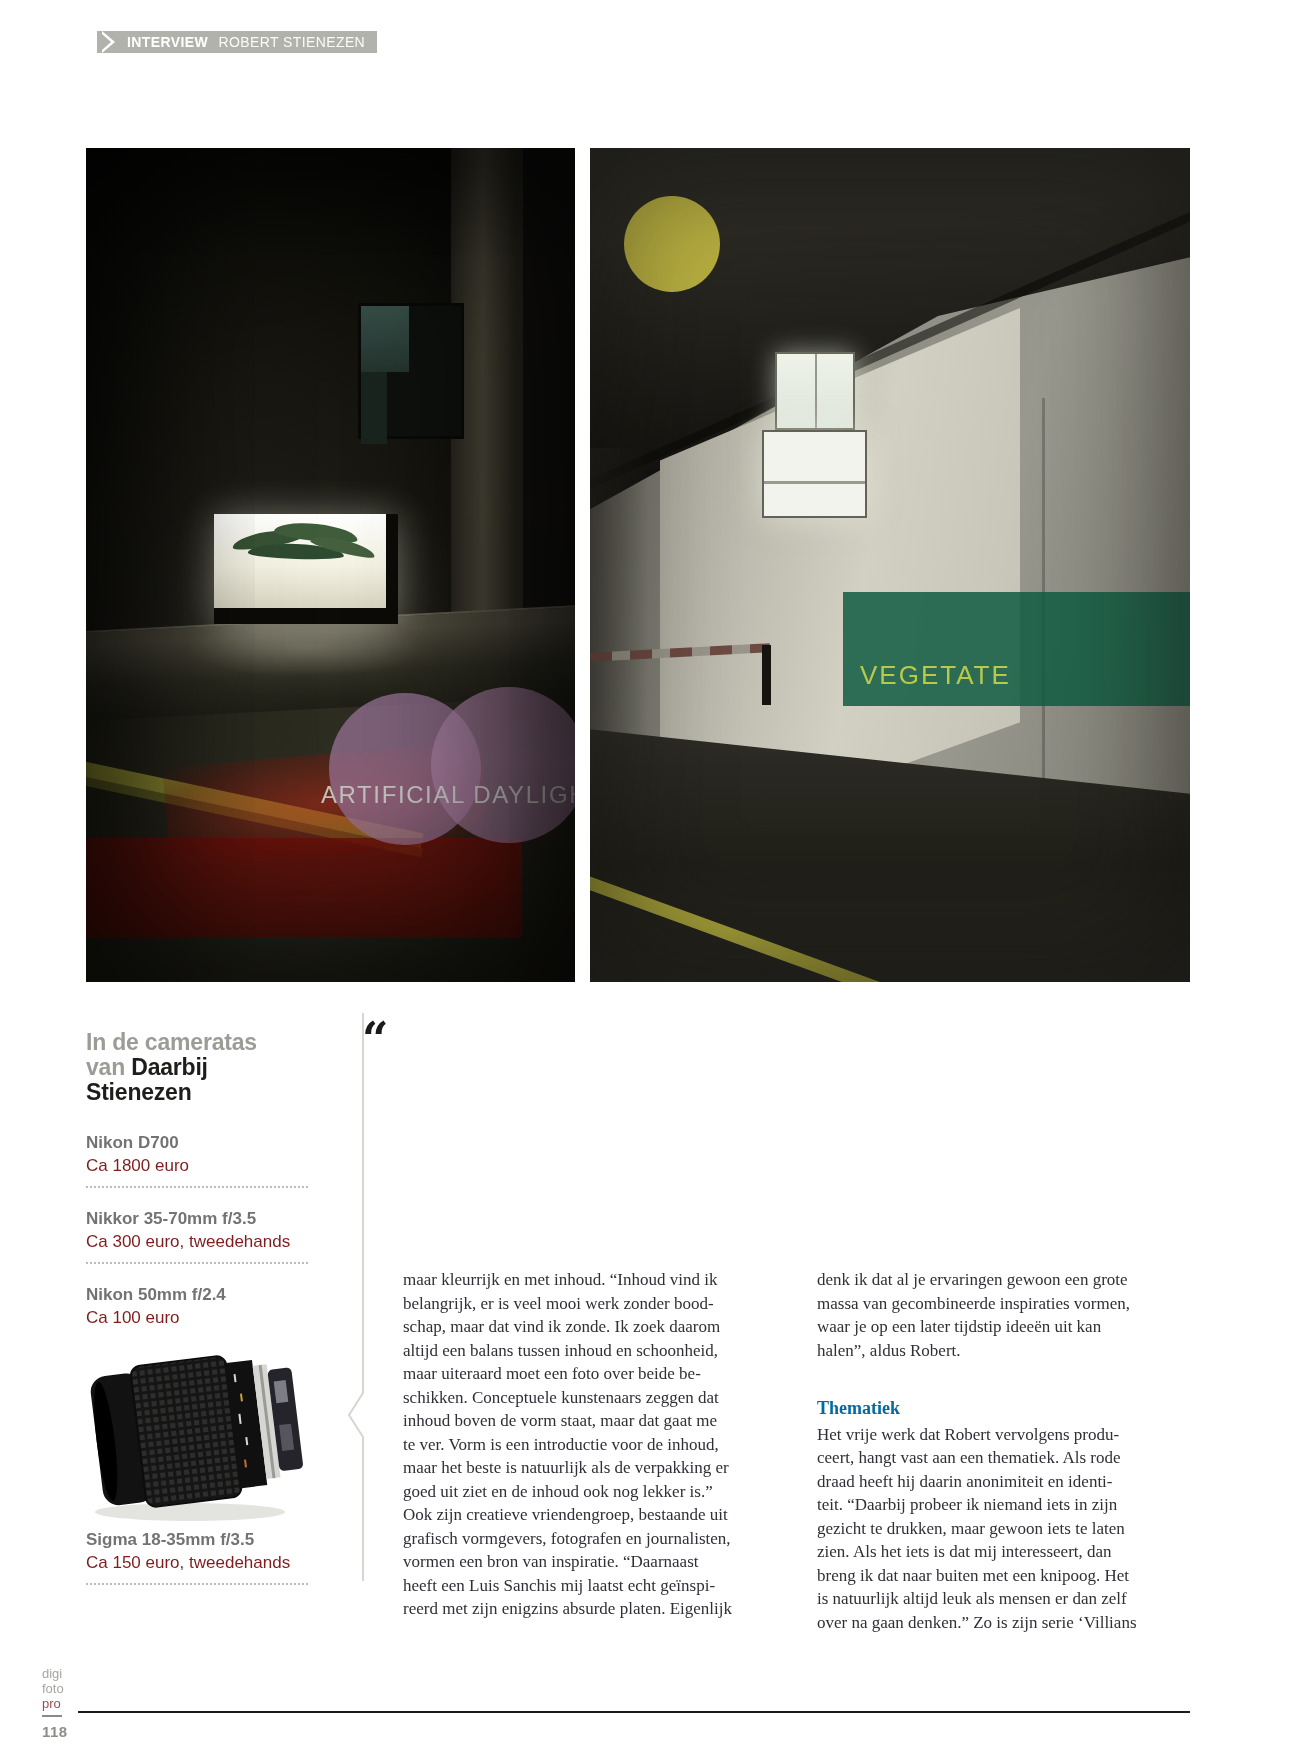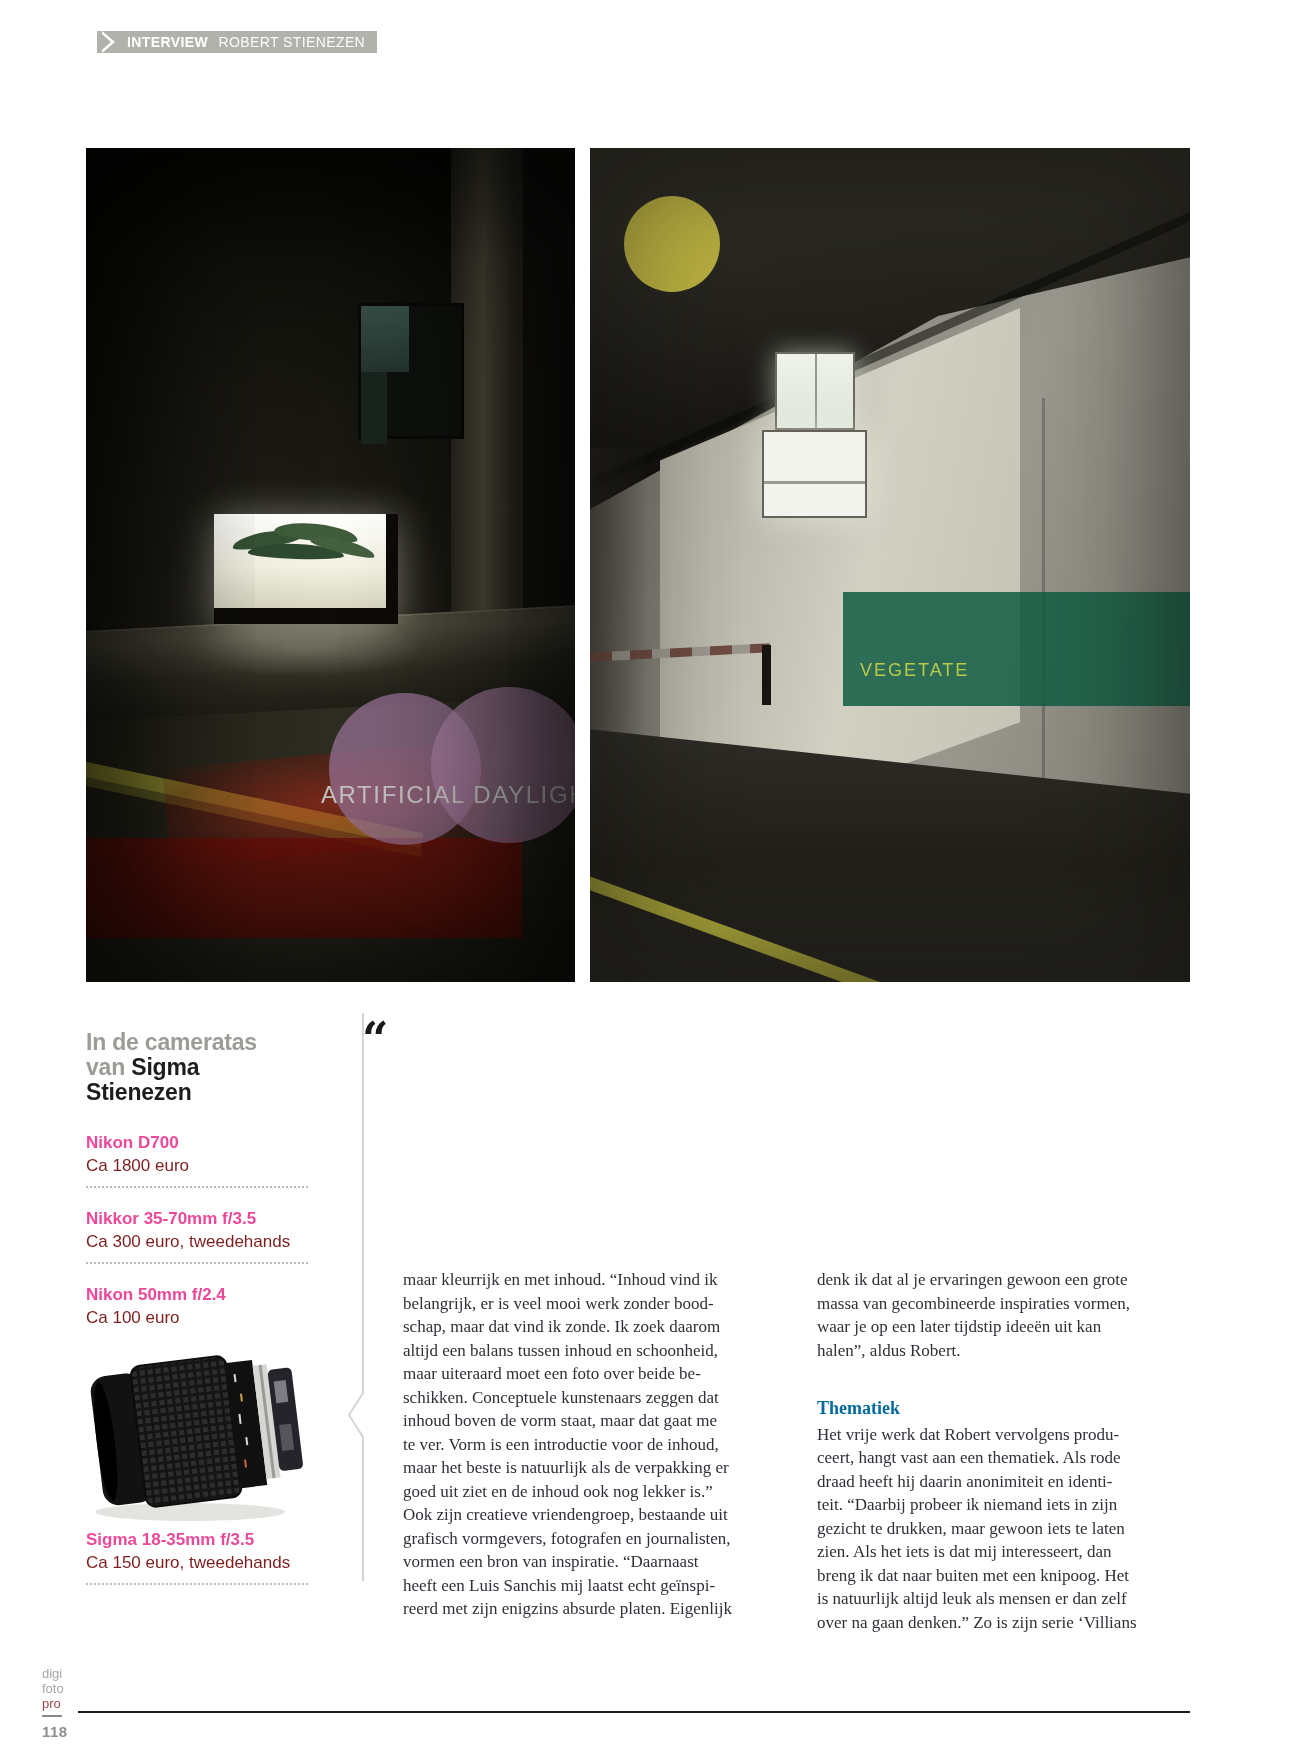--- a/index.html
+++ b/index.html
@@ -68,21 +68,21 @@
   .rp-win1{left:185px;top:204px;width:76px;height:74px;border:2px solid #6a695e;
      background:linear-gradient(#eef2e9,#dfe6db);box-shadow:0 0 26px rgba(235,240,225,.55);}
   .rp-win1 i{position:absolute;left:50%;top:0;width:2px;height:100%;background:#98978b;}
   .rp-win2{left:172px;top:282px;width:101px;height:84px;border:2px solid #63625a;background:#f1f3ec;
      box-shadow:0 0 30px rgba(240,245,230,.5);}
   .rp-win2 i{position:absolute;left:0;top:58%;width:100%;height:3px;background:#9b9a8e;}
   .rp-edge{left:452px;top:250px;width:3px;height:390px;background:rgba(20,18,14,.25);}
   .rp-leftstrip{left:0;top:300px;width:58px;height:420px;
      background:linear-gradient(to right,rgba(40,38,32,.55),transparent);}
   .rp-green{left:253px;top:444px;width:347px;height:114px;background:rgba(16,92,66,.85);}
-  .rp-green-label{position:absolute;left:17px;top:68px;font-size:18px;color:rgba(193,207,73,.95);
+  .rp-green-label{position:absolute;left:17px;top:68px;font-size:26px;color:rgba(193,207,73,.95);
      letter-spacing:2px;white-space:nowrap;}
   .rp-barrier{left:0;top:500px;width:180px;height:9px;transform:rotate(-3deg);
      background:repeating-linear-gradient(90deg,#6d4a42 0 22px,#9a958a 22px 40px);}
   .rp-post{left:172px;top:497px;width:9px;height:60px;background:#15140f;}
   .rp-asphalt{left:0;top:540px;width:600px;height:294px;
      clip-path:polygon(0 14%,100% 36%,100% 100%,0 100%);
      background:linear-gradient(#31302a 0%,#201f18 60%,#262520);}
   .rp-yline{left:-8px;top:726px;width:380px;height:13px;transform:rotate(20deg);
      transform-origin:left center;opacity:.95;
      background:linear-gradient(90deg,#9b9834,#b3ae3e 40%,#8f8c30);}
@@ -91,21 +91,21 @@
   
   .divider-svg{position:absolute;left:346px;top:1012px;}
 
   
   .sb-title{position:absolute;left:86px;top:1030px;width:250px;font-size:23px;line-height:25px;
      font-weight:700;letter-spacing:-.2px;color:#9c9c97;}
   .sb-title .dark{color:#1d1d1b;}
   .gear-list{position:absolute;left:86px;top:1133px;width:222px;}
   .gear-item{padding-bottom:10px;margin-bottom:21px;border-bottom:2px dotted #bdbdb8;}
   .gear-item.no-rule{border-bottom:none;margin-bottom:0;}
-  .gear-name{font-size:17px;line-height:20px;font-weight:700;color:#ec4899;}
+  .gear-name{font-size:17px;line-height:20px;font-weight:700;color:#737373;}
   .gear-price{font-size:17px;line-height:20px;color:#7f1d1d;margin-top:3px;}
   .lens-wrap{width:215px;height:190px;margin:2px 0 0 4px;}
 
   
   .quote{position:absolute;left:362px;top:1014px;width:800px;display:flex;
      font-family:"DejaVu Serif",serif;font-weight:700;color:#1a1a1a;}
   .quote-mark{font-size:46px;line-height:50px;margin-right:7px;}
   .quote-text{font-size:42px;line-height:53px;letter-spacing:-.5px;white-space:pre-line;}
 
   
@@ -187,21 +187,21 @@
     <div class="rp-ycircle"></div>
     <div class="vignette-r"></div>
   </div>
 
   <svg class="divider-svg" width="20" height="570">
     <path d="M17,1 L17,381 L3,403 L17,425 L17,569" fill="none" stroke="#d6d6d1" stroke-width="2"></path>
   </svg>
 
   <div class="sb-title">
     <div>In de cameratas</div>
-    <div><span>van </span><span class="dark">Sigma</span></div>
+    <div><span>van </span><span class="dark">Daarbij</span></div>
     <div class="dark">Stienezen</div>
   </div>
 
   <div class="gear-list">
     <div class="gear-item">
       <div class="gear-name">Nikon D700</div>
       <div class="gear-price">Ca 1800 euro</div>
     </div>
     <div class="gear-item">
       <div class="gear-name">Nikkor 35-70mm f/3.5</div>

